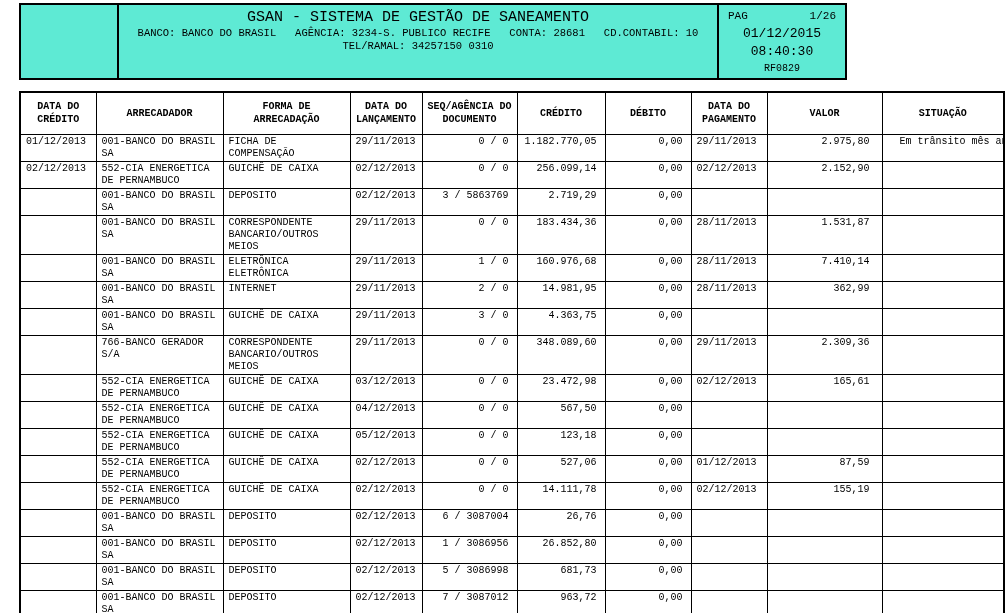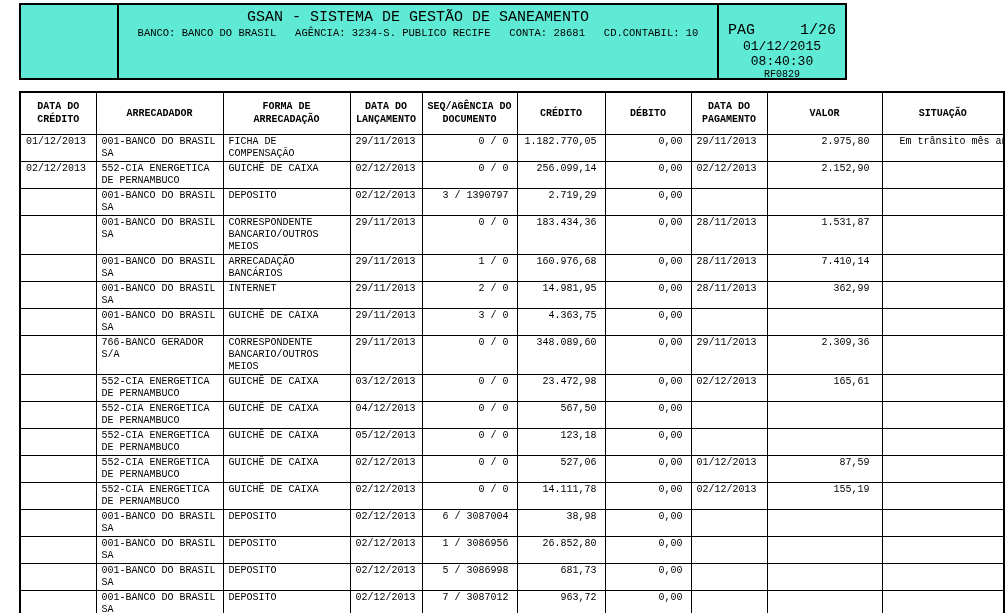--- a/index.html
+++ b/index.html
@@ -18,21 +18,21 @@
   }
   .logo-cell { width:98px; border-right:2px solid #000; }
   .title-cell { flex:1; text-align:center; padding-top:5px; overflow:hidden; }
   .rh-title { font-size:15px; line-height:16px; white-space:pre; }
   .rh-subtitle { font-size:11px; font-weight:bold; line-height:13px; margin-top:2px; white-space:pre; }
   .rh-info { font-size:10.5px; line-height:12px; margin-top:1px; white-space:pre; }
   .pag-cell {
     width:128px; border-left:2px solid #000; padding:5px 9px 4px;
     display:flex; flex-direction:column; justify-content:space-between;
   }
-  .pag-row1 { display:flex; justify-content:space-between; font-size:15px;margin-top:12px; }
+  .pag-row1 { display:flex; justify-content:space-between; font-size:11px; }
   .pag-line { text-align:center; font-size:13px; }
   .pag-code { text-align:center; font-size:10px; }
 
   
   table.report-table {
     position:absolute; top:91px; left:19px; width:984px;
     border-collapse:collapse; table-layout:fixed;
     border:2px solid #000; background:#fff;
   }
   .report-table th, .report-table td { border:1px solid #000; overflow:hidden; }
@@ -49,20 +49,21 @@
   .report-table td.col-9 { white-space:nowrap; padding:1px 17px; }
 </style>
 </head>
 <body>
 
 <div class="report-header">
   <div class="logo-cell"></div>
   <div class="title-cell">
     <div class="rh-title">GSAN - SISTEMA DE GESTÃO DE SANEAMENTO</div>
     <div class="rh-info">BANCO: BANCO DO BRASIL   AGÊNCIA: 3234-S. PUBLICO RECIFE   CONTA: 28681   CD.CONTABIL: 10</div>
+    <div class="rh-info">TEL/RAMAL: 34257150 0310</div>
   </div>
   <div class="pag-cell">
     <div class="pag-row1">
       <span>PAG</span>
       <span>1/26</span>
     </div>
     <div class="pag-line">01/12/2015</div>
     <div class="pag-line">08:40:30</div>
     <div class="pag-code">RF0829</div>
   </div>
@@ -118,21 +119,21 @@
         <td class="col-6 al-r">0,00</td>
         <td class="col-7">02/12/2013</td>
         <td class="col-8 al-r">2.152,90</td>
         <td class="col-9"></td>
       </tr>
       <tr>
         <td class="col-0"></td>
         <td class="col-1">001-BANCO DO BRASIL SA</td>
         <td class="col-2">DEPOSITO</td>
         <td class="col-3">02/12/2013</td>
-        <td class="col-4 al-r">3 / 1390797</td>
+        <td class="col-4 al-r">3 / 5863769</td>
         <td class="col-5 al-r">2.719,29</td>
         <td class="col-6 al-r">0,00</td>
         <td class="col-7"></td>
         <td class="col-8 al-r"></td>
         <td class="col-9"></td>
       </tr>
       <tr>
         <td class="col-0"></td>
         <td class="col-1">001-BANCO DO BRASIL SA</td>
         <td class="col-2">CORRESPONDENTE BANCARIO/OUTROS MEIOS</td>
@@ -140,21 +141,21 @@
         <td class="col-4 al-r">0 / 0</td>
         <td class="col-5 al-r">183.434,36</td>
         <td class="col-6 al-r">0,00</td>
         <td class="col-7">28/11/2013</td>
         <td class="col-8 al-r">1.531,87</td>
         <td class="col-9"></td>
       </tr>
       <tr>
         <td class="col-0"></td>
         <td class="col-1">001-BANCO DO BRASIL SA</td>
-        <td class="col-2">ARRECADAÇÃO BANCÁRIOS</td>
+        <td class="col-2">ELETRÔNICA ELETRÔNICA</td>
         <td class="col-3">29/11/2013</td>
         <td class="col-4 al-r">1 / 0</td>
         <td class="col-5 al-r">160.976,68</td>
         <td class="col-6 al-r">0,00</td>
         <td class="col-7">28/11/2013</td>
         <td class="col-8 al-r">7.410,14</td>
         <td class="col-9"></td>
       </tr>
       <tr>
         <td class="col-0"></td>
@@ -251,21 +252,21 @@
         <td class="col-7">02/12/2013</td>
         <td class="col-8 al-r">155,19</td>
         <td class="col-9"></td>
       </tr>
       <tr>
         <td class="col-0"></td>
         <td class="col-1">001-BANCO DO BRASIL SA</td>
         <td class="col-2">DEPOSITO</td>
         <td class="col-3">02/12/2013</td>
         <td class="col-4 al-r">6 / 3087004</td>
-        <td class="col-5 al-r">38,98</td>
+        <td class="col-5 al-r">26,76</td>
         <td class="col-6 al-r">0,00</td>
         <td class="col-7"></td>
         <td class="col-8 al-r"></td>
         <td class="col-9"></td>
       </tr>
       <tr>
         <td class="col-0"></td>
         <td class="col-1">001-BANCO DO BRASIL SA</td>
         <td class="col-2">DEPOSITO</td>
         <td class="col-3">02/12/2013</td>

